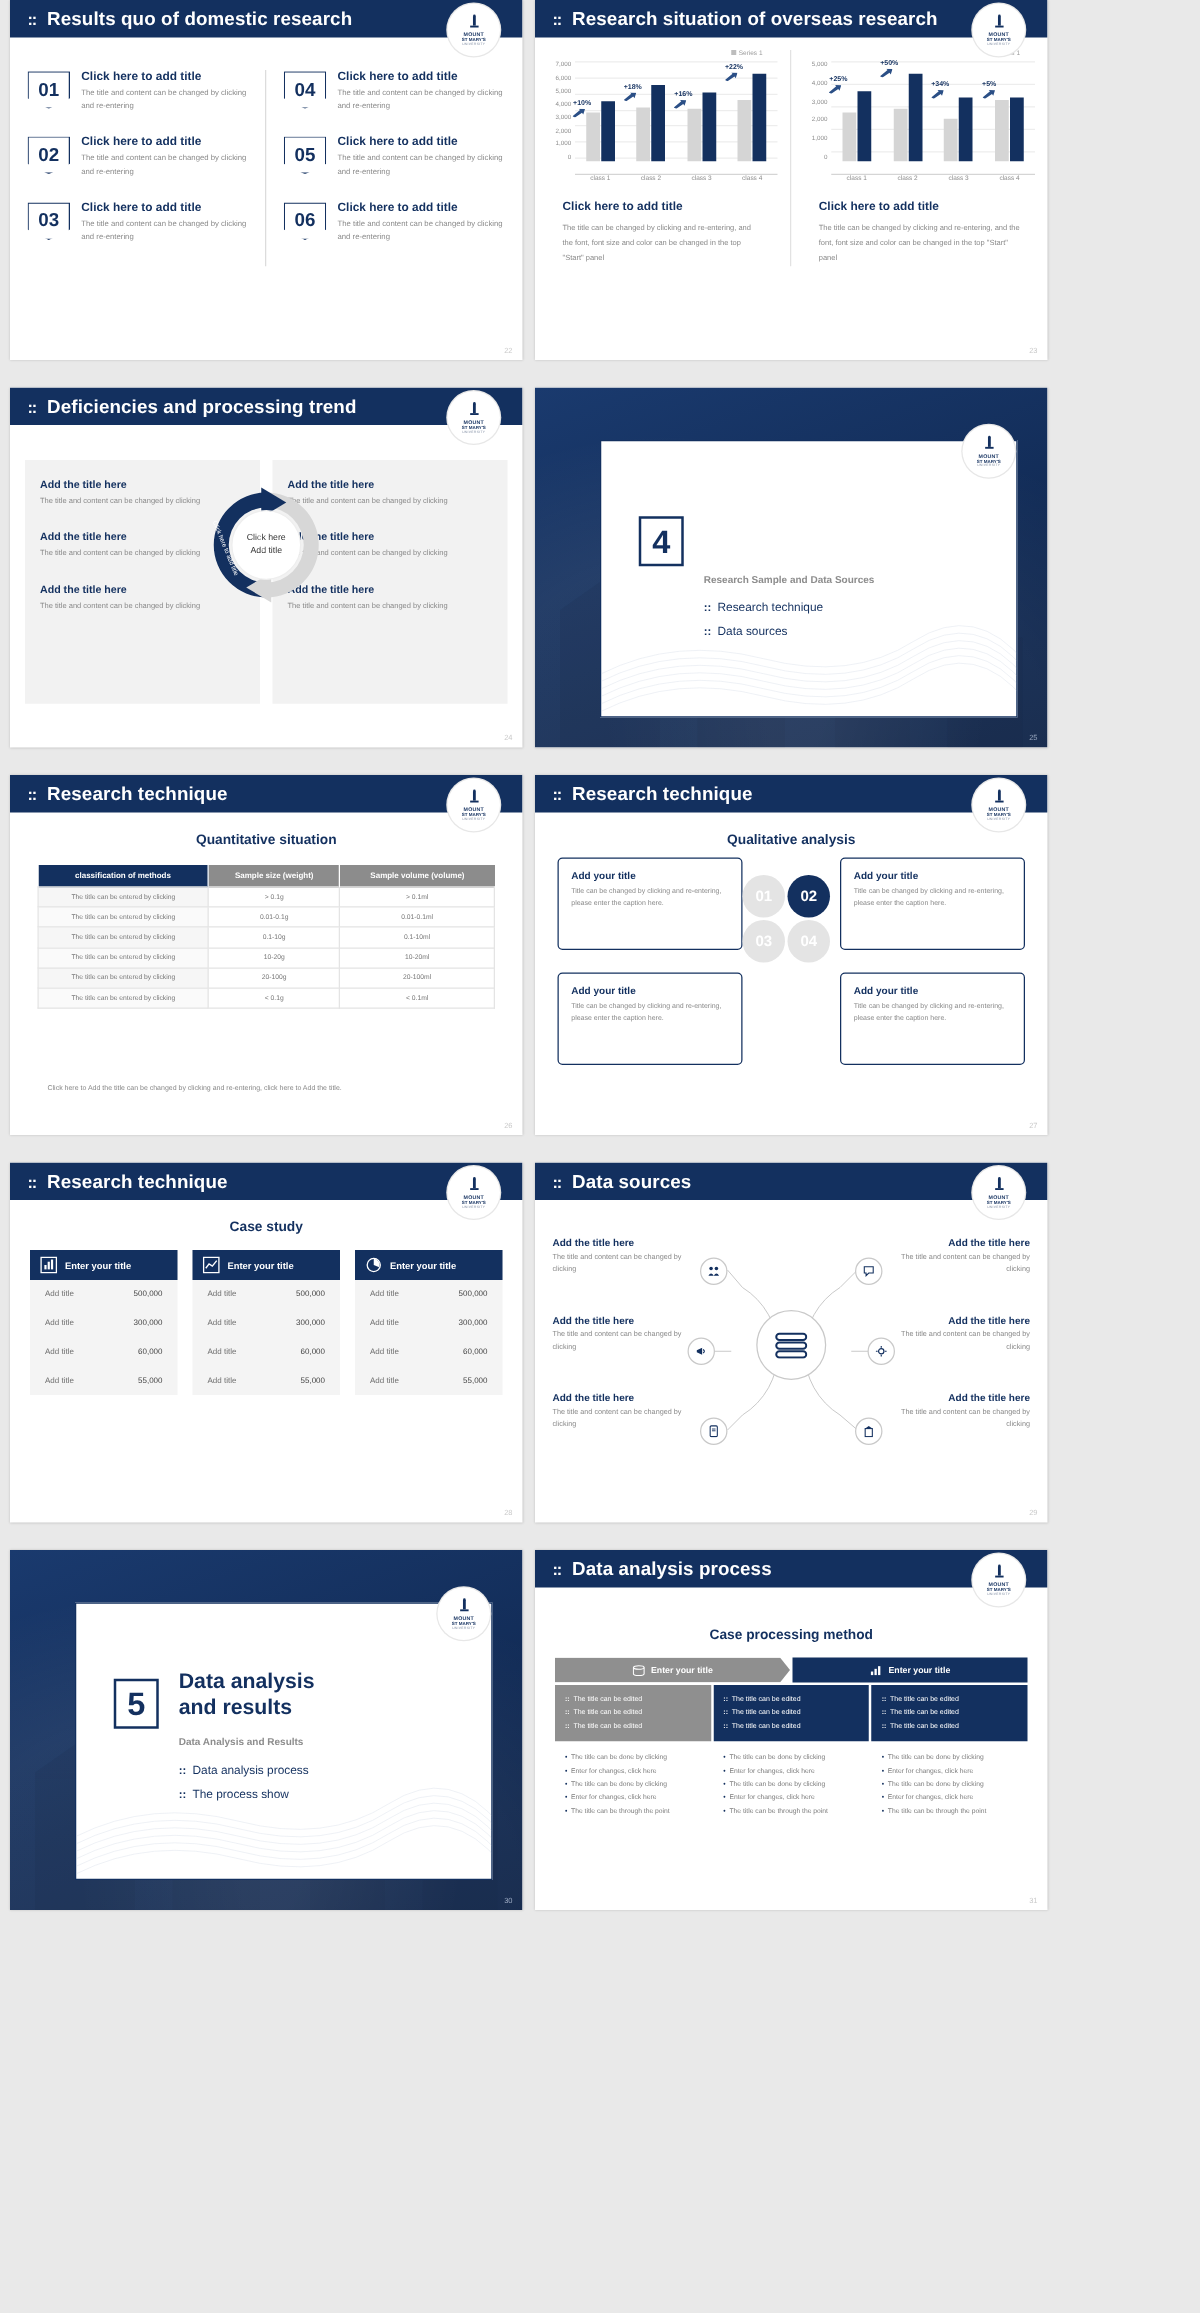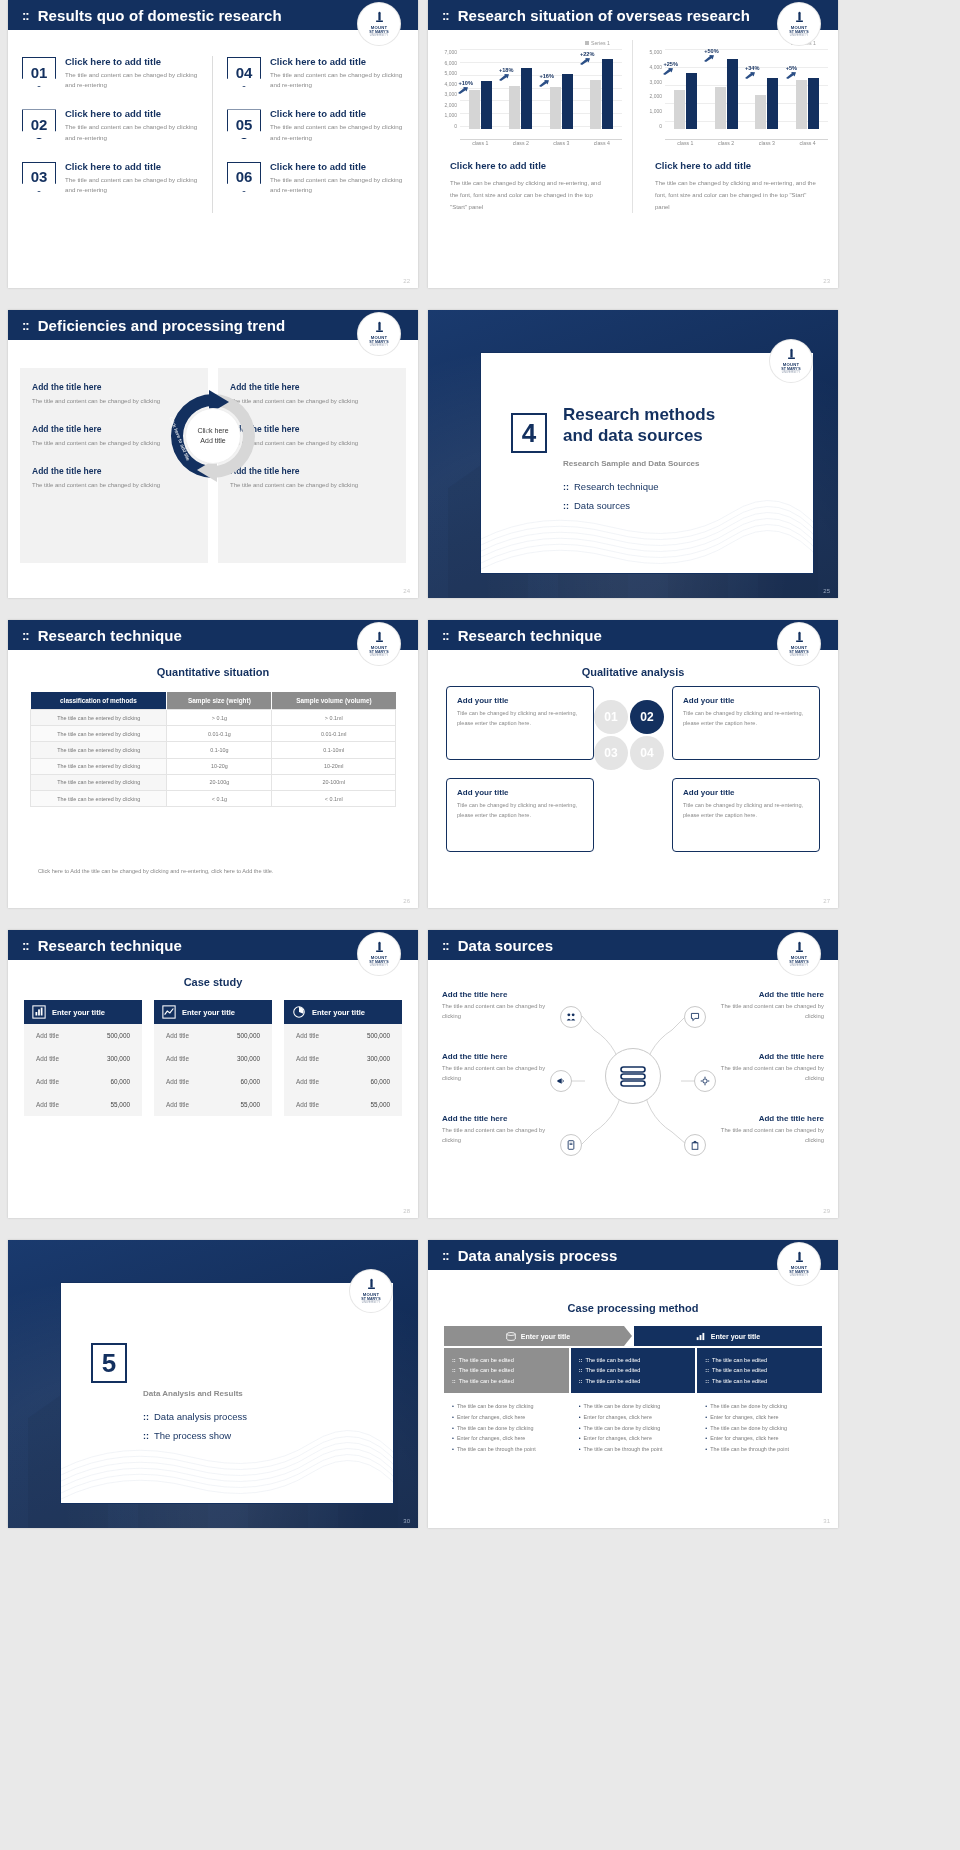--- a/index.html
+++ b/index.html
@@ -542,24 +542,20 @@
         <g fill="none" stroke="#c9d2e0" stroke-width=".45">
           <path d="M0 70 Q 60 40 130 58 T 250 44 T 340 62"></path>
           <path d="M0 76 Q 60 46 130 64 T 250 50 T 340 68"></path>
           <path d="M0 82 Q 60 52 130 70 T 250 56 T 340 74"></path>
           <path d="M0 88 Q 60 58 130 76 T 250 62 T 340 80"></path>
           <path d="M0 64 Q 60 34 130 52 T 250 38 T 340 56"></path>
           <path d="M0 58 Q 60 28 130 46 T 250 32 T 340 50"></path>
         </g>
       </svg>
       <div class="div-num">4</div>
-      <div class="div-tt">
-        <span>Research methods</span><br>
-        <span>and data sources</span>
-      </div>
       <div class="div-sub">Research Sample and Data Sources</div>
       <div class="div-li">
         <div><span class="dd">::</span><span>Research technique</span></div>
         <div><span class="dd">::</span><span>Data sources</span></div>
       </div>
     </div>
     <div class="pg" style="color:#9aa8c0">25</div>
   </div>
 
   <div class="slide">
@@ -889,20 +885,24 @@
         <g fill="none" stroke="#c9d2e0" stroke-width=".45">
           <path d="M0 70 Q 60 40 130 58 T 250 44 T 340 62"></path>
           <path d="M0 76 Q 60 46 130 64 T 250 50 T 340 68"></path>
           <path d="M0 82 Q 60 52 130 70 T 250 56 T 340 74"></path>
           <path d="M0 88 Q 60 58 130 76 T 250 62 T 340 80"></path>
           <path d="M0 64 Q 60 34 130 52 T 250 38 T 340 56"></path>
           <path d="M0 58 Q 60 28 130 46 T 250 32 T 340 50"></path>
         </g>
       </svg>
       <div class="div-num">5</div>
+      <div class="div-tt">
+        <span>Data analysis</span><br>
+        <span>and results</span>
+      </div>
       <div class="div-sub">Data Analysis and Results</div>
       <div class="div-li">
         <div><span class="dd">::</span><span>Data analysis process</span></div>
         <div><span class="dd">::</span><span>The process show</span></div>
       </div>
     </div>
     <div class="pg" style="color:#9aa8c0">30</div>
   </div>
 
   <div class="slide">

